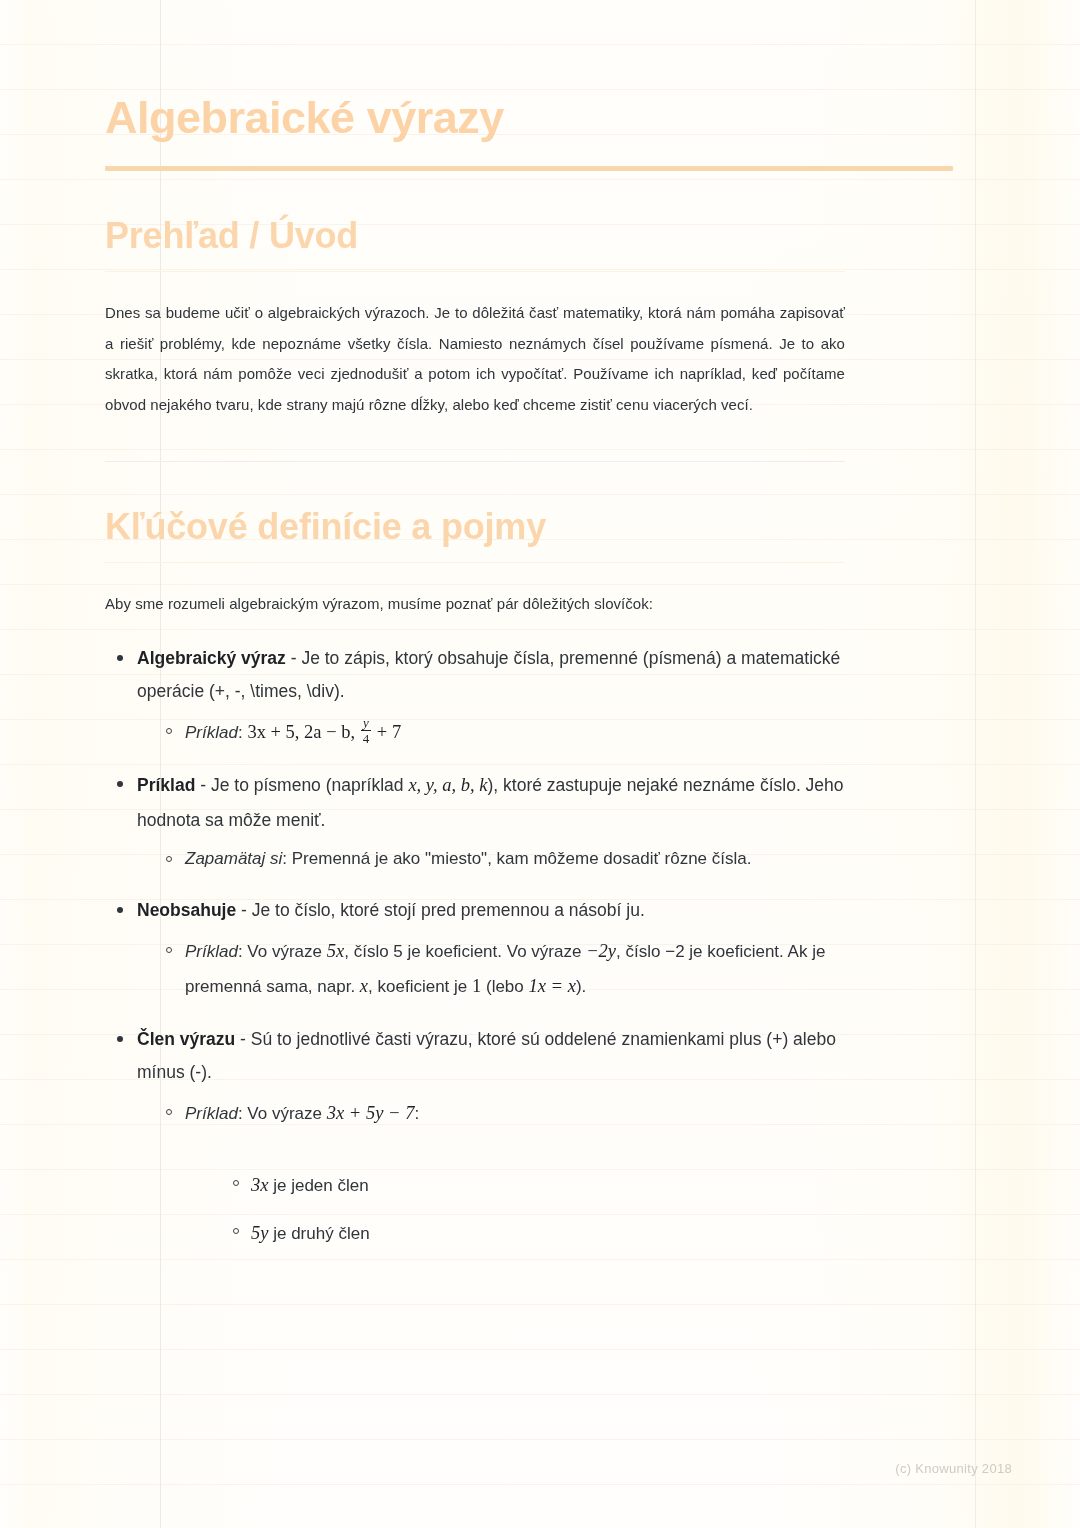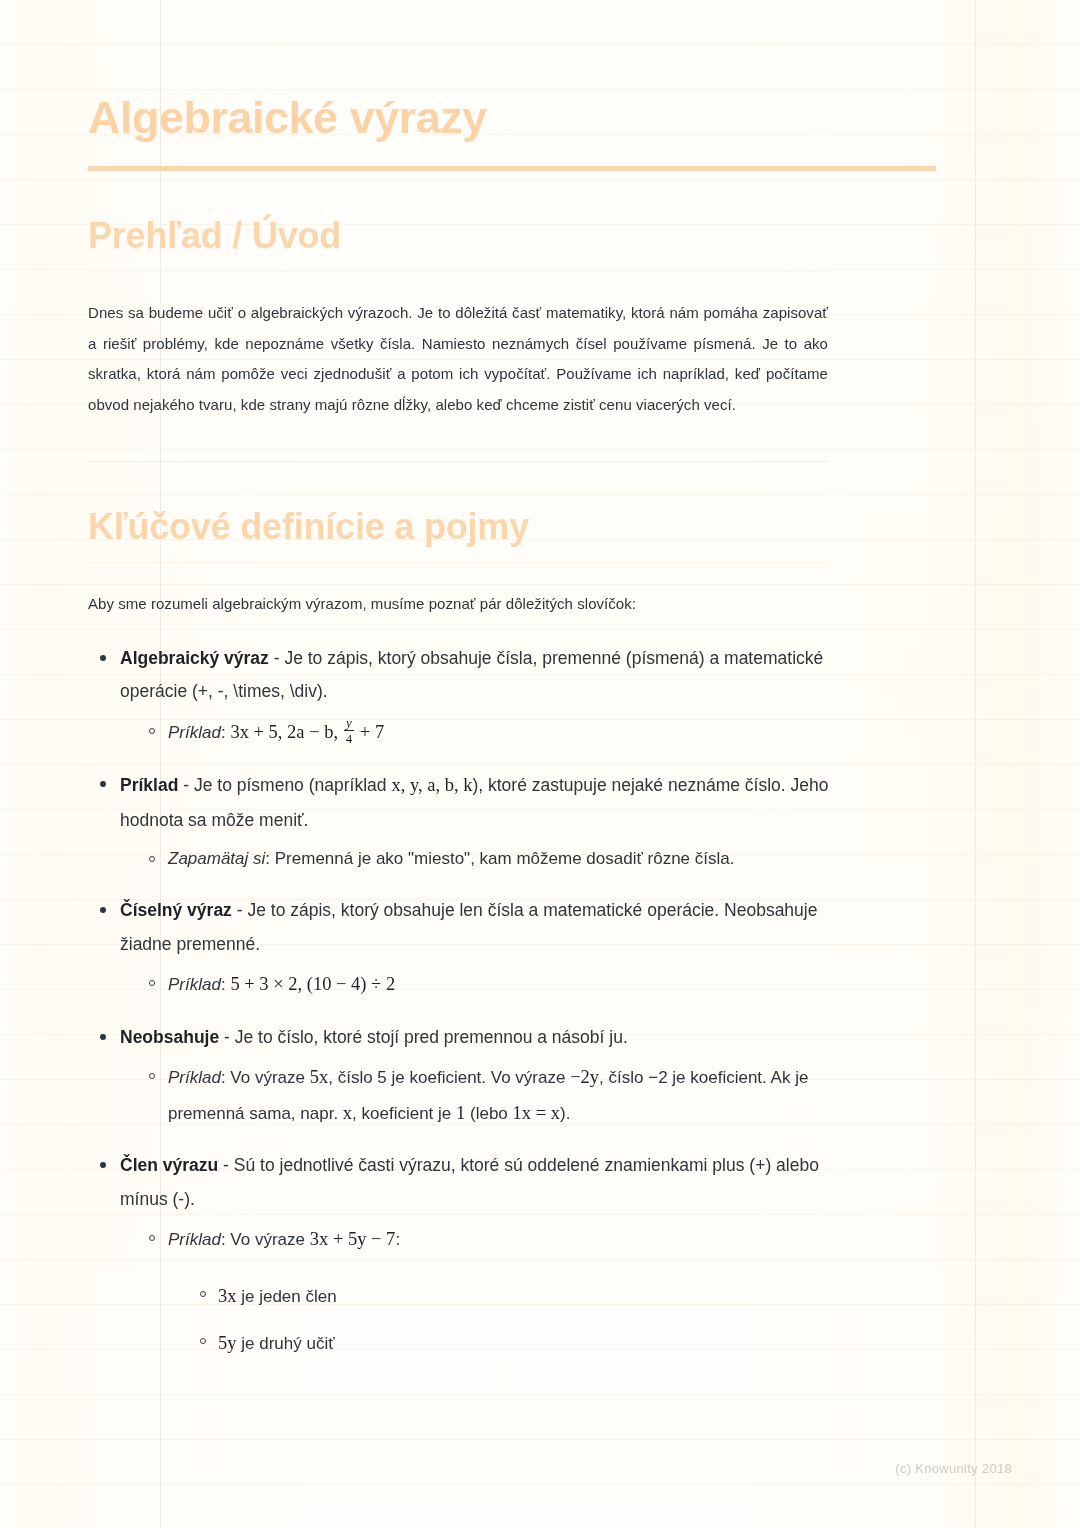--- a/index.html
+++ b/index.html
@@ -54,21 +54,21 @@
   .margin-line-right {
     position: absolute;
     left: 975px; top: 0; bottom: 0;
     width: 1px;
     background: rgba(240,235,225,0.9);
   }
 
   
   .content {
     position: absolute;
-    left: 88px;
+    left: 105px;
     top: 0;
     width: 848px;
     height: 1528px;
   }
 
   .doc-title {
     margin: 0;
     padding-top: 92px;
     font-size: 45px;
     font-weight: bold;
@@ -167,21 +167,21 @@
     top: 13px;
     width: 6px;
     height: 6px;
     border-radius: 50%;
     border: 1.2px solid #3B4147;
     box-sizing: border-box;
     background: transparent;
   }
 
   ul.lvl3 {
-    margin: 0;
+    margin: 16px;
     padding: 0;
     list-style: none;
     padding-left: 22px;
     padding-top: 8px;
   }
   ul.lvl3 > li {
     position: relative;
     padding-left: 28px;
     margin-top: 14px;
     font-size: 17px;
@@ -207,20 +207,21 @@
 
   
   .math {
     font-family: "Liberation Serif", "DejaVu Serif", serif;
     font-size: 18.5px;
     color: #1E2227;
     white-space: nowrap;
   }
   .math i, .mvar {
     font-family: "Liberation Serif", "DejaVu Serif", serif;
+    font-style: italic;
   }
   .frac {
     display: inline-block;
     vertical-align: -0.42em;
     text-align: center;
     font-size: 13px;
     line-height: 1.05;
     margin: 0 1px;
   }
   .frac .num {
@@ -282,49 +283,41 @@
 
       <li>
         <span class="term">Príklad</span><span> - Je to písmeno (napríklad </span><span class="math mvar">x, y, a, b, k</span><span>), ktoré zastupuje nejaké neznáme číslo. Jeho hodnota sa môže meniť.</span>
         <ul class="lvl2">
           <li>
             <span class="lbl-italic">Zapamätaj si</span><span>: Premenná je ako "miesto", kam môžeme dosadiť rôzne čísla.</span>
           </li>
         </ul>
       </li>
 
-      <li>
-        <span class="term">Číselný výraz</span><span> - Je to zápis, ktorý obsahuje len čísla a matematické operácie. Neobsahuje žiadne premenné.</span>
-        <ul class="lvl2">
-          <li>
-            <span class="lbl-italic">Príklad</span><span>: </span><span class="math">5 + 3 × 2, (10 − 4) ÷ 2</span>
-          </li>
-        </ul>
-      </li>
 
       <li>
         <span class="term">Neobsahuje</span><span> - Je to číslo, ktoré stojí pred premennou a násobí ju.</span>
         <ul class="lvl2">
           <li>
             <span class="lbl-italic">Príklad</span><span>: Vo výraze </span><span class="math mvar">5x</span><span>, číslo 5 je koeficient. Vo výraze </span><span class="math mvar">−2y</span><span>, číslo −2 je koeficient. Ak je premenná sama, napr. </span><span class="math mvar">x</span><span>, koeficient je </span><span class="math">1</span><span> (lebo </span><span class="math mvar">1x = x</span><span>).</span>
           </li>
         </ul>
       </li>
 
       <li>
         <span class="term">Člen výrazu</span><span> - Sú to jednotlivé časti výrazu, ktoré sú oddelené znamienkami plus (+) alebo mínus (-).</span>
         <ul class="lvl2">
           <li>
             <span class="lbl-italic">Príklad</span><span>: Vo výraze </span><span class="math mvar">3x + 5y − 7</span><span>:</span>
             <ul class="lvl3">
               <li>
                 <span class="math mvar">3x</span><span> je jeden člen</span>
               </li>
               <li>
-                <span class="math mvar">5y</span><span> je druhý učiť</span>
+                <span class="math mvar">5y</span><span> je druhý člen</span>
               </li>
             </ul>
           </li>
         </ul>
       </li>
 
     </ul>
   </div>
 
   <div class="watermark">(c) Knowunity 2018</div>

